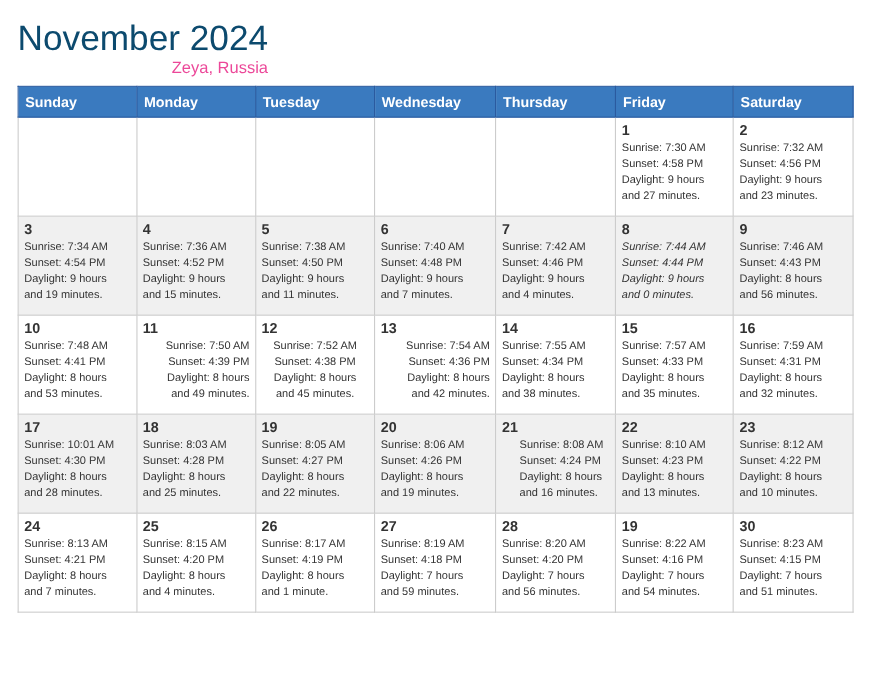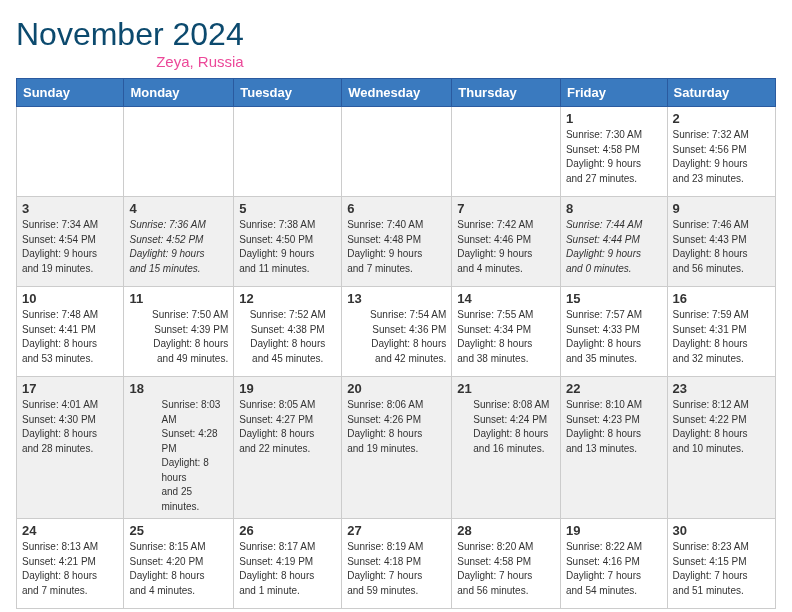--- a/index.html
+++ b/index.html
@@ -129,21 +129,21 @@
       <tr class="row-alt">
         <td>
           <div class="day-number">3</div>
           <div class="day-info" style="white-space: pre-line;">Sunrise: 7:34 AM
 Sunset: 4:54 PM
 Daylight: 9 hours
 and 19 minutes.</div>
         </td>
         <td>
           <div class="day-number">4</div>
-          <div class="day-info" style="white-space: pre-line; font-style: italic;">Sunrise: 7:36 AM
+          <div class="day-info" style="white-space: pre-line;">Sunrise: 7:36 AM
 Sunset: 4:52 PM
 Daylight: 9 hours
 and 15 minutes.</div>
         </td>
         <td>
           <div class="day-number">5</div>
           <div class="day-info" style="white-space: pre-line;">Sunrise: 7:38 AM
 Sunset: 4:50 PM
 Daylight: 9 hours
 and 11 minutes.</div>
@@ -224,28 +224,28 @@
           <div class="day-number">16</div>
           <div class="day-info" style="white-space: pre-line;">Sunrise: 7:59 AM
 Sunset: 4:31 PM
 Daylight: 8 hours
 and 32 minutes.</div>
         </td>
       </tr>
       <tr class="row-alt">
         <td>
           <div class="day-number">17</div>
-          <div class="day-info" style="white-space: pre-line;">Sunrise: 4:01 AM
+          <div class="day-info" style="white-space: pre-line;">Sunrise: 10:01 AM
 Sunset: 4:30 PM
 Daylight: 8 hours
 and 28 minutes.</div>
         </td>
         <td>
           <div class="day-number">18</div>
-          <div class="day-info" style="white-space: pre-line; margin-left: 32px;">Sunrise: 8:03 AM
+          <div class="day-info" style="white-space: pre-line;">Sunrise: 8:03 AM
 Sunset: 4:28 PM
 Daylight: 8 hours
 and 25 minutes.</div>
         </td>
         <td>
           <div class="day-number">19</div>
           <div class="day-info" style="white-space: pre-line;">Sunrise: 8:05 AM
 Sunset: 4:27 PM
 Daylight: 8 hours
 and 22 minutes.</div>
@@ -304,21 +304,21 @@
         <td>
           <div class="day-number">27</div>
           <div class="day-info" style="white-space: pre-line;">Sunrise: 8:19 AM
 Sunset: 4:18 PM
 Daylight: 7 hours
 and 59 minutes.</div>
         </td>
         <td>
           <div class="day-number">28</div>
           <div class="day-info" style="white-space: pre-line;">Sunrise: 8:20 AM
-Sunset: 4:58 PM
+Sunset: 4:20 PM
 Daylight: 7 hours
 and 56 minutes.</div>
         </td>
         <td>
           <div class="day-number">19</div>
           <div class="day-info" style="white-space: pre-line;">Sunrise: 8:22 AM
 Sunset: 4:16 PM
 Daylight: 7 hours
 and 54 minutes.</div>
         </td>

